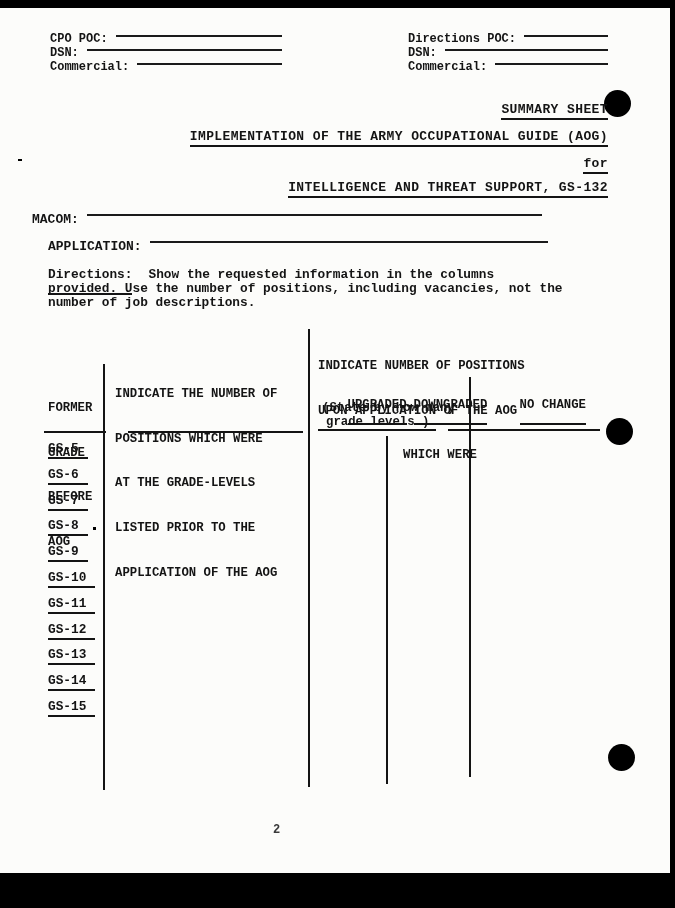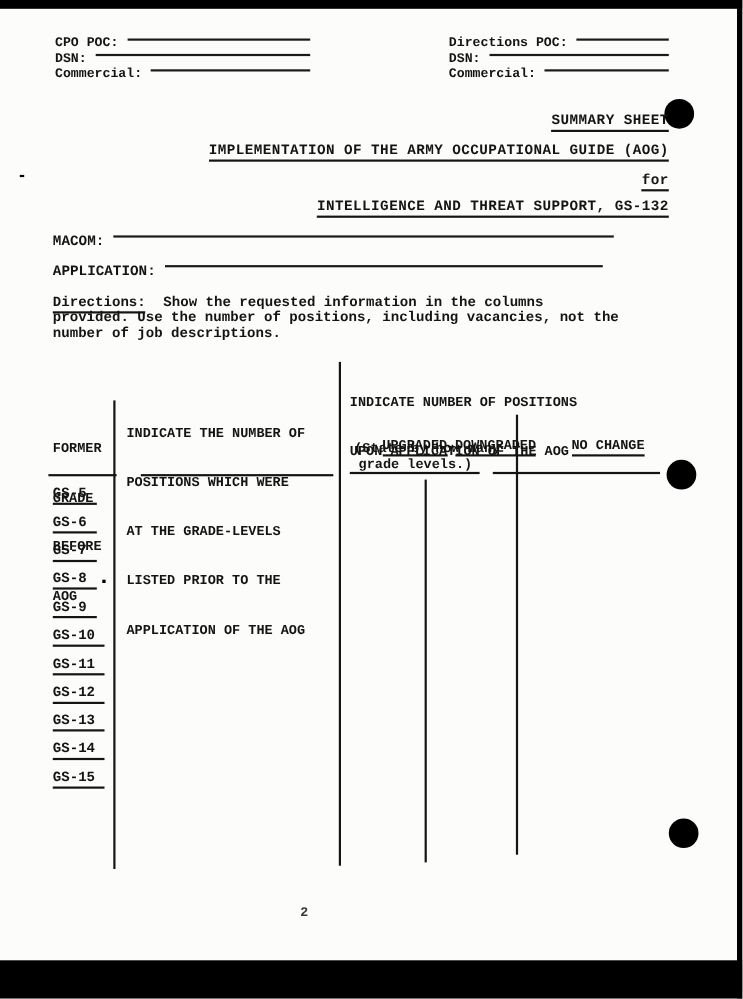--- a/index.html
+++ b/index.html
@@ -14,21 +14,21 @@
   .hole{position:absolute;width:27px;height:27px;border-radius:50%;background:#000;}
   .row{display:flex;align-items:flex-start;}
   .lbl{white-space:pre;}
   .fill{flex:1;border-bottom:2px solid #1a1a1a;height:2px;margin-left:8px;margin-bottom:1px;}
   .contact{font-size:12px;line-height:12px;}
   .contact .row{height:13px;margin-bottom:1px;}
   .title-line{position:absolute;left:0;width:608px;text-align:right;font-size:13px;letter-spacing:.4px;}
   .title-line span{border-bottom:2px solid #141414;padding-bottom:1px;}
   .field{font-size:13px;}
   .dir{font-size:12.8px;line-height:13.8px;width:516px;}
-  .ul{border-bottom:2px solid #141414;padding-bottom:1px;text-align:right;}
+  .ul{border-bottom:2px solid #141414;padding-bottom:11px;text-align:right;}
   .hdr{font-size:12.3px;line-height:14.9px;white-space:pre;}
   .hdr .c{text-align:center;white-space:normal;}
   .vline{position:absolute;width:2px;background:#141414;}
   .hseg{position:absolute;height:2px;background:#141414;}
   .grade{position:absolute;left:48px;font-size:12.8px;}
   .grade span{border-bottom:2px solid #141414;padding:0 9px 1px 0;}
   .subhdr{font-size:12.3px;white-space:pre;}
   .pagenum{font-size:12px;color:#3a3a3a;}
   .speck{position:absolute;background:#000;}
 </style>
@@ -81,21 +81,21 @@
   <div class="title-line" style="top:156px">
     <span>for</span>
   </div>
   <div class="title-line" style="top:129px">
     <span>IMPLEMENTATION OF THE ARMY OCCUPATIONAL GUIDE (AOG)</span>
   </div>
   <div class="title-line" style="top:180px">
     <span>INTELLIGENCE AND THREAT SUPPORT, GS-132</span>
   </div>
 
-  <div class="abs field row" style="left:48px;top:212px;width:510px">
+  <div class="abs field row" style="left:32px;top:212px;width:510px">
     <span class="lbl">MACOM:</span>
     <span class="fill"></span>
   </div>
   <div class="abs field row" style="left:48px;top:239px;width:500px">
     <span class="lbl">APPLICATION:</span>
     <span class="fill"></span>
   </div>
 
   <div class="abs dir" style="left:48px;top:268px">
     <span class="ul">Directions:</span><span style="display:inline-block;width:16px"></span><span>Show the requested information in the columns provided.  Use the number of positions, including vacancies, not the number of job descriptions.</span>
@@ -112,20 +112,21 @@
     <div>INDICATE THE NUMBER OF</div>
     <div>POSITIONS WHICH WERE</div>
     <div>AT THE GRADE-LEVELS</div>
     <div>LISTED PRIOR TO THE</div>
     <div>APPLICATION OF THE AOG</div>
   </div>
 
   <div class="abs hdr" style="left:318px;top:329px;width:244px">
     <div>INDICATE NUMBER OF POSITIONS</div>
     <div>UPON APPLICATION OF THE AOG</div>
+    <div class="c">WHICH WERE</div>
   </div>
 
   <div class="abs subhdr" style="left:318px;top:384px">
     <span class="ul">UPGRADED</span><span style="display:inline-block;width:7px"></span><span class="ul">DOWNGRADED</span>
   </div>
   <div class="abs subhdr" style="left:490px;top:384px">
     <span class="ul">NO CHANGE</span>
   </div>
   <div class="abs subhdr" style="left:322px;top:401px">(State by how many</div>
   <div class="abs subhdr" style="left:326px;top:415px">grade levels.)</div>

